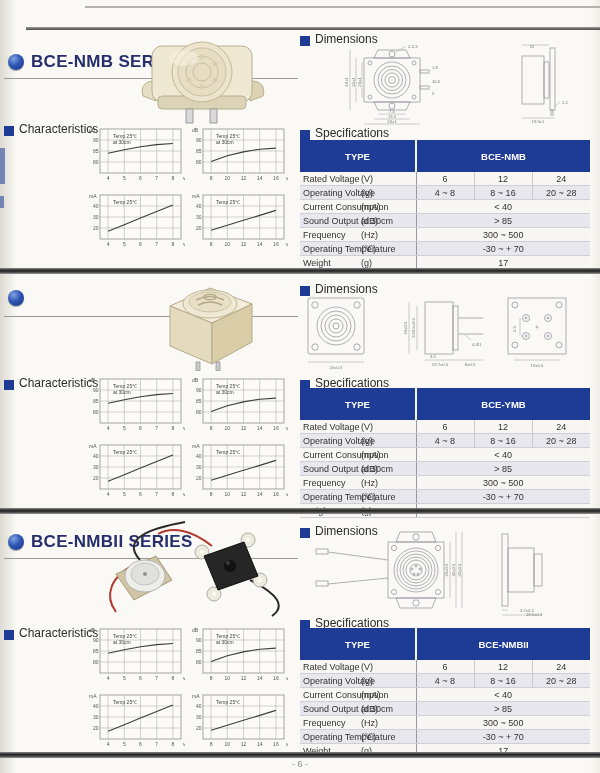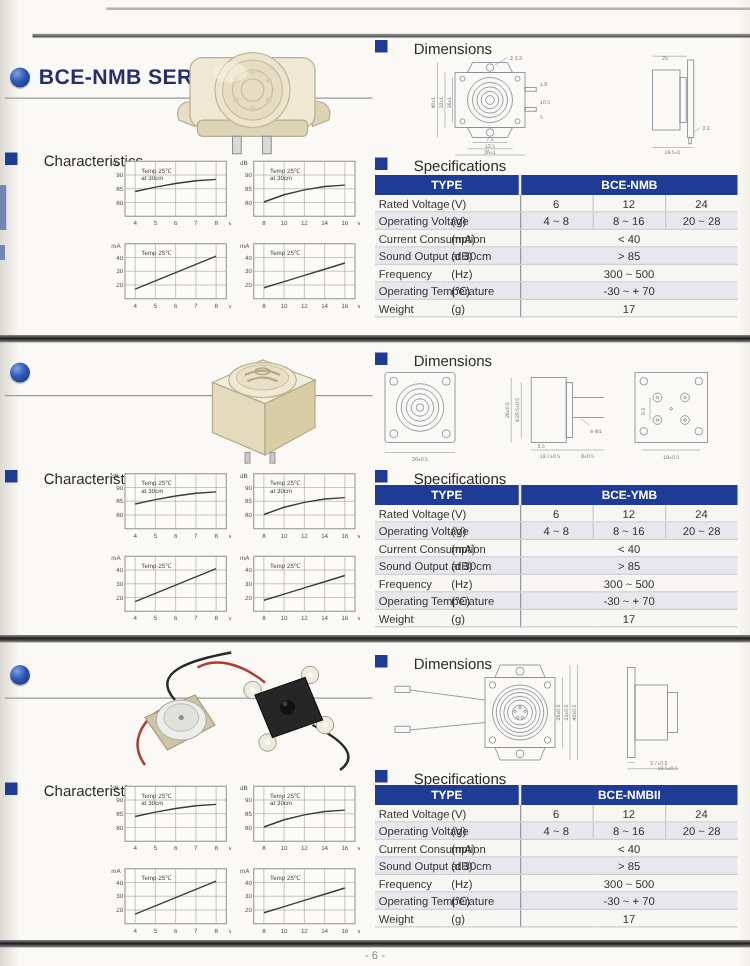--- a/index.html
+++ b/index.html
@@ -14,29 +14,29 @@
   .bar{position:absolute;left:0;width:600px;height:6px;background:linear-gradient(#888 0,#1f1f1f 45%,#555 75%,#999 100%)}
   .blue-frag{position:absolute;background:#2c4aa0;opacity:.6}
   .section{position:absolute;left:0;width:600px}
   .title{position:absolute;left:8px;display:flex;align-items:center;gap:7px}
   .bullet{width:16px;height:16px;border-radius:50%;
     background:radial-gradient(circle at 35% 30%,#7ea2e2 0%,#2f56b4 45%,#16307c 100%);
     box-shadow:0 1px 1px rgba(0,0,0,.35)}
   .title-text{font-size:17px;font-weight:bold;color:#252f6e;letter-spacing:.3px}
   .title-underline{position:absolute;left:4px;width:294px;height:1px;background:#9a9a9a}
   .photo{position:absolute}
-  .subhead{position:absolute;display:flex;align-items:flex-start;gap:21px;font-size:12px;color:#2b2b2b}
+  .subhead{position:absolute;display:flex;align-items:flex-end;gap:5px;font-size:12px;color:#2b2b2b}
   .subhead .sq{width:10px;height:10px;background:#1e3c96}
   .charts{position:absolute;display:grid;grid-template-columns:97px 97px;gap:4px 6px}
   .chart{width:97px;height:62px}
   .drawing{position:absolute;width:292px}
   .drawing svg{display:block}
   .spec-wrap{position:absolute;width:290px}
   table.spec{border-collapse:collapse;width:290px;font-size:9px;color:#333;table-layout:fixed}
-  .spec th{background:#1e3c96;color:#fff;font-size:9.5px;font-weight:bold;height:16px;padding:0}
+  .spec th{background:#1e3c96;color:#fff;font-size:9.5px;font-weight:bold;height:32px;padding:0}
   .spec th.type{border-right:2px solid #f2f1ec}
   .spec td{height:13px;padding:0 3px;border-bottom:1px solid #cfcfd6;background:#f7f6f2;white-space:nowrap}
   .spec tr.shaded td{background:#e7e7ed}
   .spec td.label{width:100px}
   .spec td.unit{width:30px;border-right:1.5px solid #9898a4}
   .spec td.val{text-align:center}
   .spec td.val + td.val{border-left:1px solid #c8c8d0}
   .pageno{position:absolute;left:0;right:0;top:759px;text-align:center;font-size:9px;color:#8d8b85}
   svg text{font-family:"Liberation Sans",sans-serif}
   .dim{fill:#777;stroke:none;font-size:4.2px}
@@ -530,20 +530,21 @@
           </tbody>
         </table>
       </div>
   </div>
 
   <div class="bar" style="top:508px"></div>
 
   <div class="section" style="top:514px;height:238px">
     <div class="title" style="top:18px">
       <span class="bullet"></span>
+      <span class="title-text">BCE-NMBII SERIES</span>
     </div>
     <div class="title-underline" style="top:44px"></div>
 
     <div class="photo" style="left:100px;top:4px">
       <svg width="190" height="100" viewBox="0 0 190 100">
         <path d="M40,42 C20,20 52,10 85,4" fill="none" stroke="#2a2a2a" stroke-width="2"></path>
         <path d="M36,46 C10,58 4,78 16,94" fill="none" stroke="#b23a2e" stroke-width="2"></path>
         <path d="M112,28 C92,12 72,8 58,16" fill="none" stroke="#b23a2e" stroke-width="2"></path>
         <path d="M150,62 C178,76 186,88 172,98" fill="none" stroke="#2a2a2a" stroke-width="2"></path>
         <polygon points="16,56 56,38 72,62 34,82" fill="#cfc5a5" stroke="#a79b78" stroke-width="1"></polygon>

